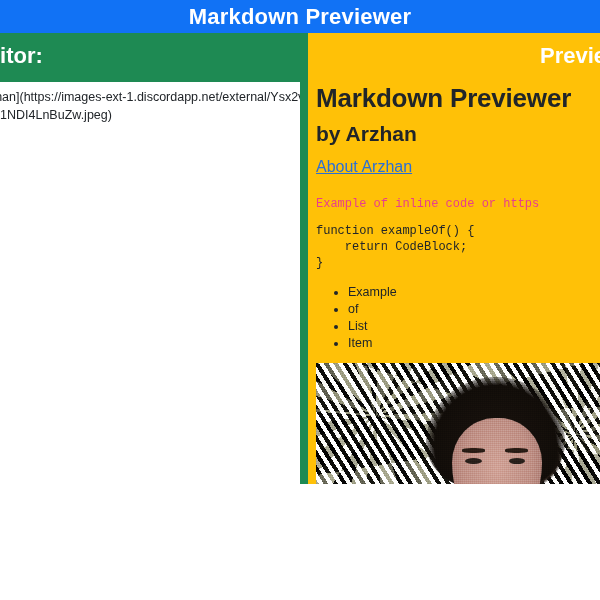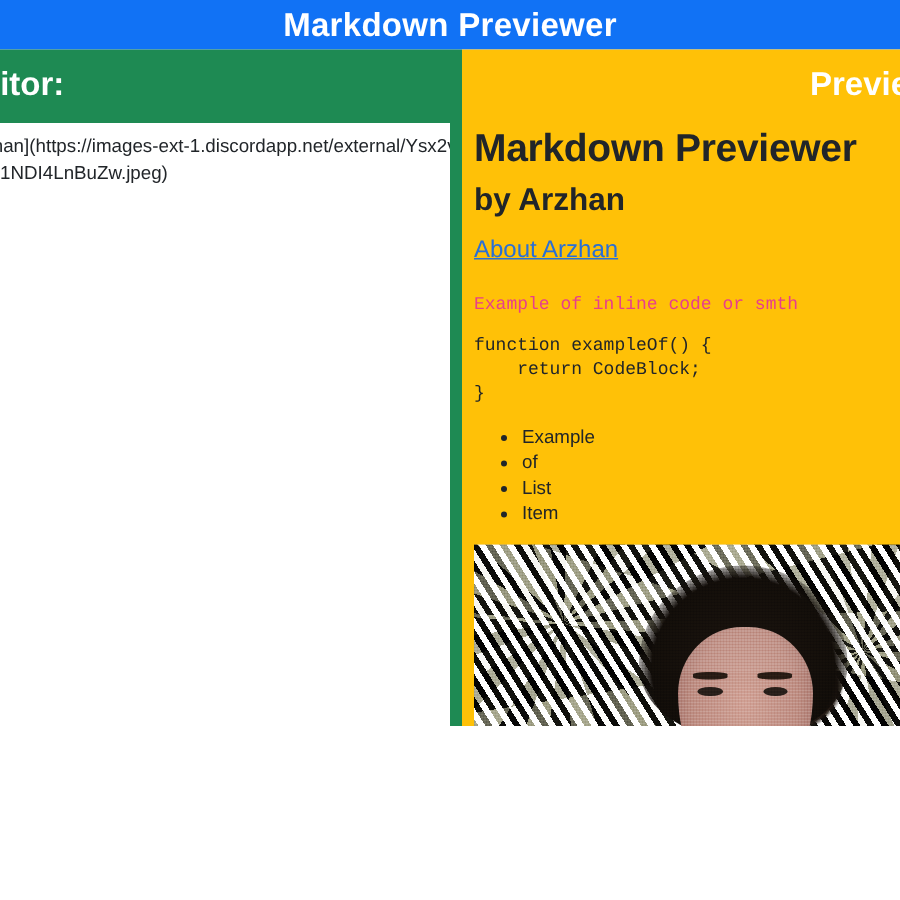--- a/index.html
+++ b/index.html
@@ -277,21 +277,21 @@
     <div class="preview-body">
       <h1 class="md-h1">Markdown Previewer</h1>
 
       <h2 class="md-h2">by Arzhan</h2>
 
       <div class="md-link-row">
         <a class="md-link">About Arzhan</a>
       </div>
 
       <div class="md-inline-code-row">
-        <code class="md-inline-code">Example of inline code or smth</code>
+        <code class="md-inline-code">Example of inline code or https</code>
       </div>
 
       <pre class="md-codeblock">function exampleOf() {
     return CodeBlock;
 }</pre>
 
       <ul class="md-list">
         <li>Example</li>
         <li>of</li>
         <li>List</li>

